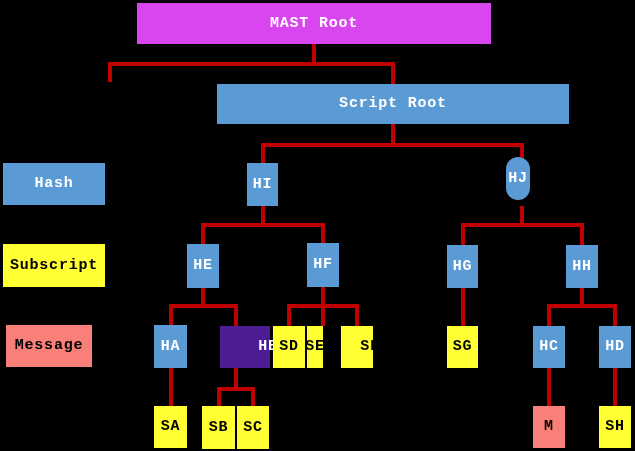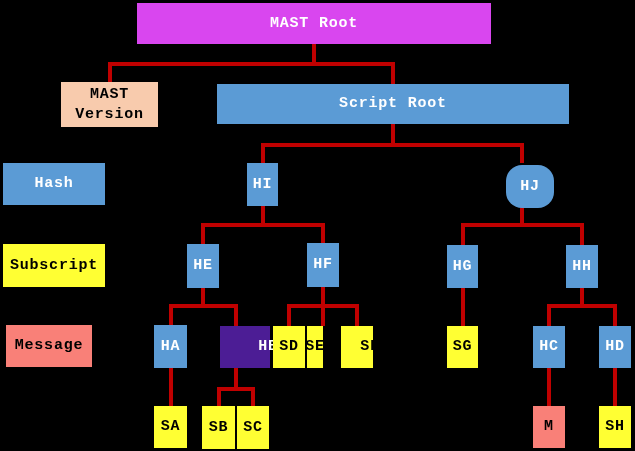--- a/index.html
+++ b/index.html
@@ -77,25 +77,24 @@
     <div class="edge-seg" style="left: 216.5px; top: 387px; width: 38.5px; height: 4px; background: rgb(192, 0, 0);"></div>
     <div class="edge-seg" style="left: 216.5px; top: 387px; width: 4px; height: 19px; background: rgb(192, 0, 0);"></div>
     <div class="edge-seg" style="left: 251px; top: 387px; width: 4px; height: 19px; background: rgb(192, 0, 0);"></div>
     <div class="edge-seg" style="left: 547px; top: 368px; width: 4px; height: 23px; background: rgb(192, 0, 0);"></div>
     <div class="edge-seg" style="left: 547px; top: 387px; width: 4px; height: 4px; background: rgb(192, 0, 0);"></div>
     <div class="edge-seg" style="left: 547px; top: 387px; width: 4px; height: 19px; background: rgb(192, 0, 0);"></div>
     <div class="edge-seg" style="left: 613px; top: 368px; width: 4px; height: 23px; background: rgb(192, 0, 0);"></div>
     <div class="edge-seg" style="left: 613px; top: 387px; width: 4px; height: 4px; background: rgb(192, 0, 0);"></div>
     <div class="edge-seg" style="left: 613px; top: 387px; width: 4px; height: 19px; background: rgb(192, 0, 0);"></div>
     <div class="node" style="left: 137px; top: 3px; width: 354px; height: 41px; background: #d946ef; color: rgb(255, 255, 255);">MAST Root</div>
-    <div class="node" style="left: 61px; top: 82px; width: 97px; height: 45px; background: rgb(248, 203, 173); color: rgb(0, 0, 0);">MAST Version</div>
     <div class="node" style="left: 217px; top: 84px; width: 352px; height: 40px; background: rgb(91, 155, 213); color: rgb(255, 255, 255);">Script Root</div>
     <div class="node" style="left: 3px; top: 163px; width: 102px; height: 42px; background: rgb(91, 155, 213); color: rgb(255, 255, 255);">Hash</div>
     <div class="node" style="left: 247px; top: 163px; width: 31px; height: 43px; background: rgb(91, 155, 213); color: rgb(255, 255, 255);">HI</div>
-    <div class="node" style="left: 506px; top: 165px; width: 48px; height: 43px; background: rgb(91, 155, 213); color: rgb(255, 255, 255); border-radius: 16px;">HJ</div>
+    <div class="node" style="left: 506px; top: 157px; width: 24px; height: 43px; background: rgb(91, 155, 213); color: rgb(255, 255, 255); border-radius: 16px;">HJ</div>
     <div class="node" style="left: 3px; top: 244px; width: 102px; height: 43px; background: rgb(255, 255, 51); color: rgb(0, 0, 0);">Subscript</div>
     <div class="node" style="left: 187px; top: 244px; width: 32px; height: 44px; background: rgb(91, 155, 213); color: rgb(255, 255, 255);">HE</div>
     <div class="node" style="left: 307px; top: 243px; width: 32px; height: 44px; background: rgb(91, 155, 213); color: rgb(255, 255, 255);">HF</div>
     <div class="node" style="left: 447px; top: 245px; width: 31px; height: 43px; background: rgb(91, 155, 213); color: rgb(255, 255, 255);">HG</div>
     <div class="node" style="left: 566px; top: 245px; width: 32px; height: 43px; background: rgb(91, 155, 213); color: rgb(255, 255, 255);">HH</div>
     <div class="node" style="left: 6px; top: 325px; width: 86px; height: 42px; background: rgb(249, 128, 120); color: rgb(0, 0, 0);">Message</div>
     <div class="node" style="left: 154px; top: 325px; width: 33px; height: 43px; background: rgb(91, 155, 213); color: rgb(255, 255, 255);">HA</div>
     <div class="node" style="left: 220px; top: 326px; width: 32px; height: 42px; background: #4c1d95; color: rgb(255, 255, 255); padding-left: 48px;">HB</div>
     <div class="node" style="left: 273px; top: 326px; width: 32px; height: 42px; background: rgb(255, 255, 51); color: rgb(0, 0, 0); text-align: center;">SD</div>
     <div class="node" style="left: 307px; top: 326px; width: 16px; height: 42px; background: rgb(255, 255, 51); color: rgb(0, 0, 0);">SE</div>

